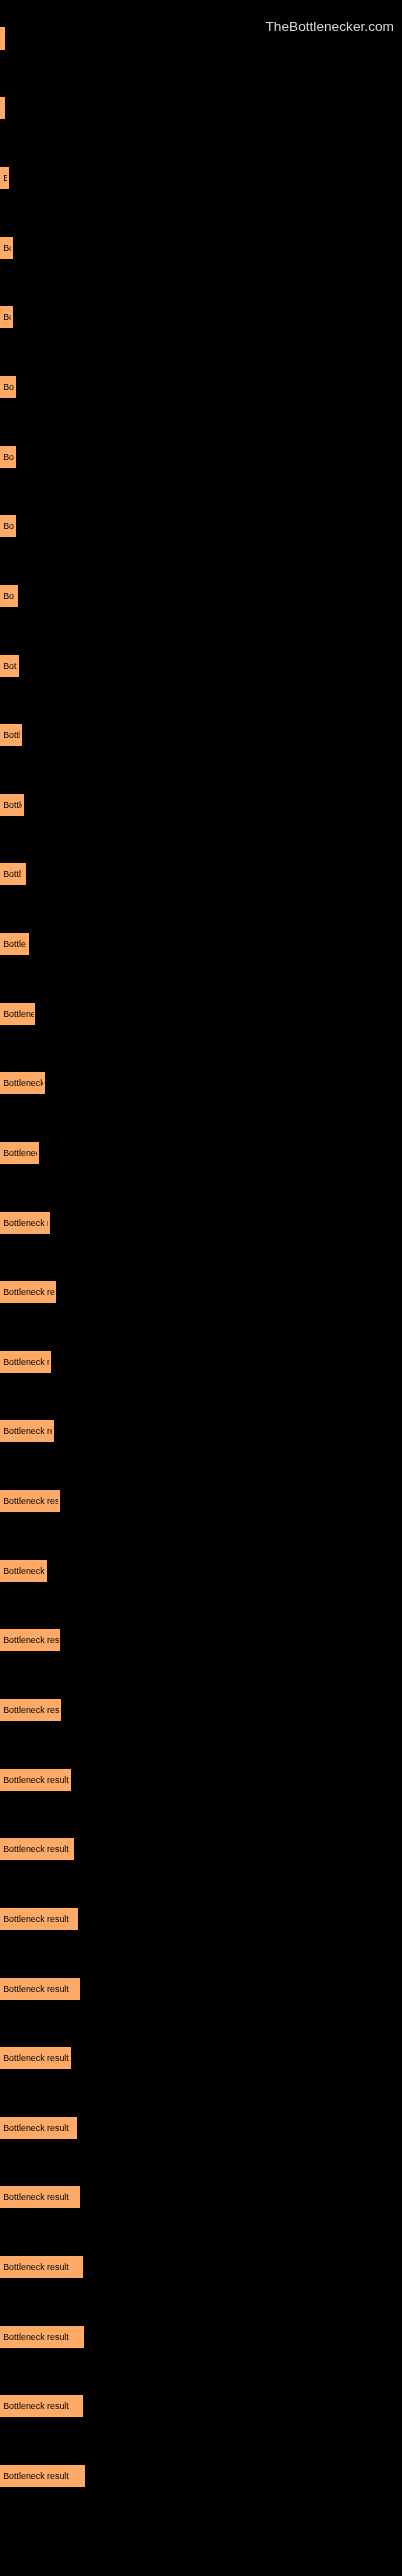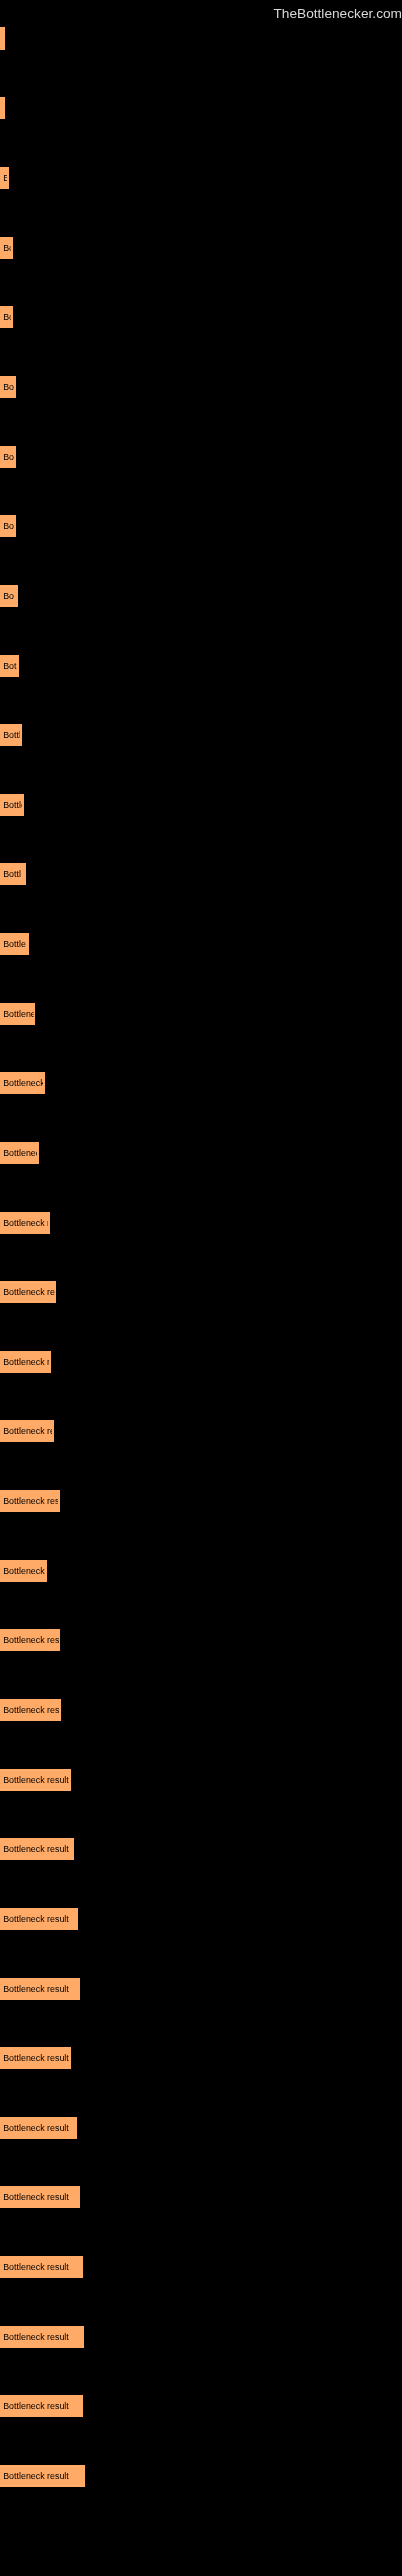--- a/index.html
+++ b/index.html
@@ -16,27 +16,27 @@
   }
   #root {
     position: relative;
     width: 403px;
     height: 2576px;
     background: #000000;
   }
   .site-title {
     position: absolute;
     top: 0px;
-    left: 8px;
+    left: 0px;
     width: 394px;
     text-align: right;
     font-size: 13.7px;
     color: #d8d8d8;
     font-family: "Liberation Sans", sans-serif;
-    padding-top: 6px;
+    padding-top: 19px;
     letter-spacing: 0px;
   }
   .plot {
     position: absolute;
     left: 0px;
     top: 22.5px;
     width: 403px;
     height: 2552px;
   }
   .bar-row {

